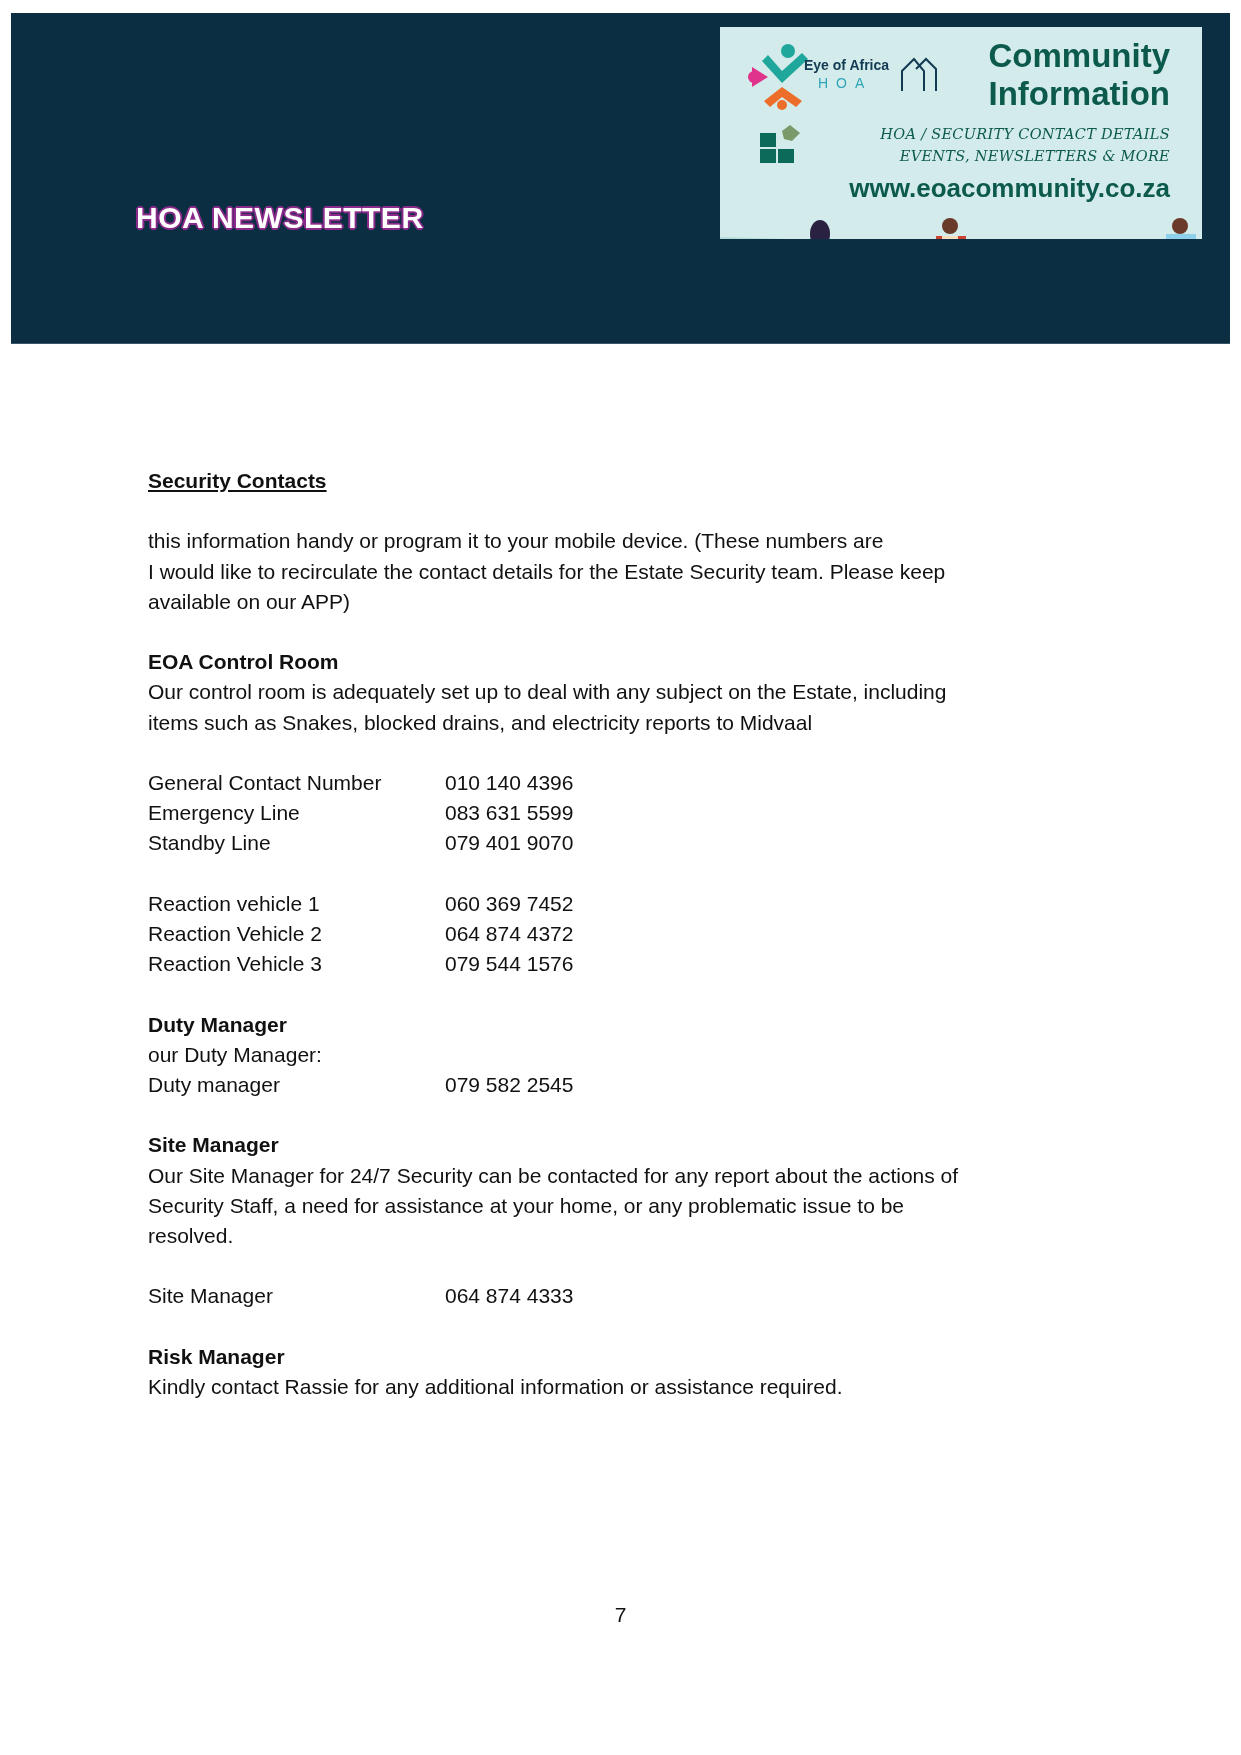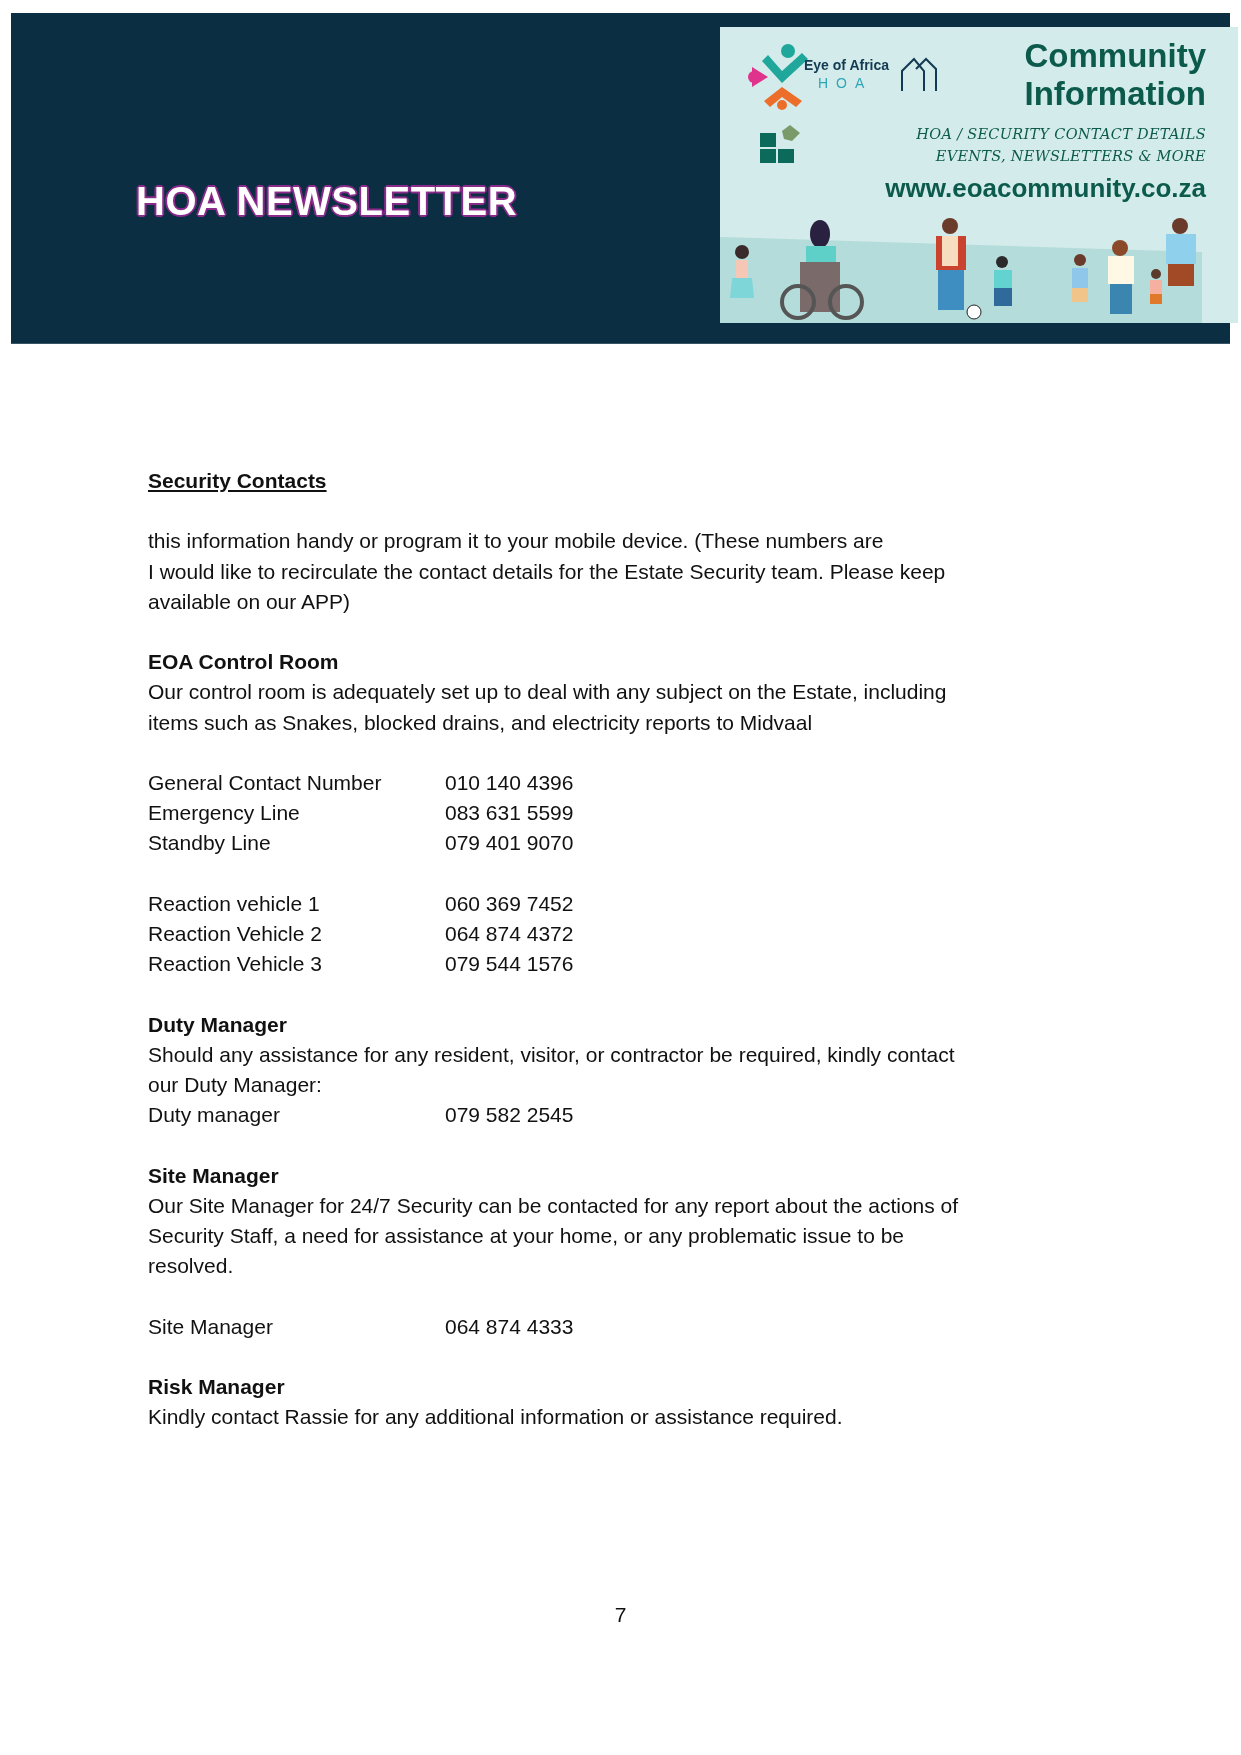--- a/index.html
+++ b/index.html
@@ -1,25 +1,25 @@
 <!DOCTYPE html>
 <html><head>
 <meta charset="utf-8">
 <style>
   html, body { margin:0; padding:0; background:#ffffff; }
   body { width:1241px; height:1755px; position:relative; overflow:hidden;
          font-family:"Liberation Sans", sans-serif; color:#111; }
   .banner { position:absolute; left:11px; top:13px; width:1219px; height:330px;
             background:#0b2e42; border-bottom:1px solid #3a5566; }
-  .banner-title { position:absolute; left:125px; top:166px; font-size:40px; font-weight:bold;
+  .banner-title { position:absolute; left:125px; top:188px; font-size:30px; font-weight:bold;
             color:#fff; letter-spacing:0.5px;
             text-shadow: -2px 0 #8a2a8a, 2px 0 #8a2a8a, 0 -2px #8a2a8a, 0 2px #8a2a8a,
                          -1px -1px #8a2a8a, 1px 1px #8a2a8a, -1px 1px #8a2a8a, 1px -1px #8a2a8a; }
-  .card { position:absolute; left:709px; top:14px; width:482px; height:296px;
-          background:#d3ebea; overflow:hidden;padding-left:36px; }
+  .card { position:absolute; left:709px; top:14px; width:482px; height:212px;
+          background:#d3ebea; overflow:hidden; }
   .logo { position:absolute; left:26px; top:14px; width:200px; height:70px; }
   .logo-text1 { position:absolute; left:58px; top:26px; font-size:14px; font-weight:bold; color:#123a52; }
   .logo-text2 { position:absolute; left:80px; top:44px; font-size:14px; color:#2ea6b8; letter-spacing:8px; }
   .card-heading { position:absolute; right:32px; top:10px; text-align:right;
           font-size:33px; font-weight:bold; color:#0c5a4c; line-height:38px;margin-left:10px; }
   .card-sub { position:absolute; right:32px; top:96px; text-align:right;
           font-family:"DejaVu Serif", serif; font-size:14.5px; color:#0c5a4c; line-height:22px; letter-spacing:0.3px;font-style:italic; }
   .card-url { position:absolute; right:32px; top:146px; font-size:26px; font-weight:bold; color:#0c5a4c; }
   .puzzle { position:absolute; left:38px; top:98px; }
   .scene { position:absolute; left:0; top:185px; width:482px; height:111px; }
@@ -144,21 +144,20 @@
     <span class="lbl">Reaction Vehicle 2</span>
     <span>064 874 4372</span>
   </div>
   <div class="row">
     <span class="lbl">Reaction Vehicle 3</span>
     <span>079 544 1576</span>
   </div>
   <div class="gap"></div>
 
   <p class="h-bold">Duty Manager</p>
-  <p>Should any assistance for any resident, visitor, or contractor be required, kindly contact</p>
   <p>our Duty Manager:</p>
   <div class="row">
     <span class="lbl">Duty manager</span>
     <span>079 582 2545</span>
   </div>
   <div class="gap"></div>
 
   <p class="h-bold">Site Manager</p>
   <p>Our Site Manager for 24/7 Security can be contacted for any report about the actions of</p>
   <p>Security Staff, a need for assistance at your home, or any problematic issue to be</p>

